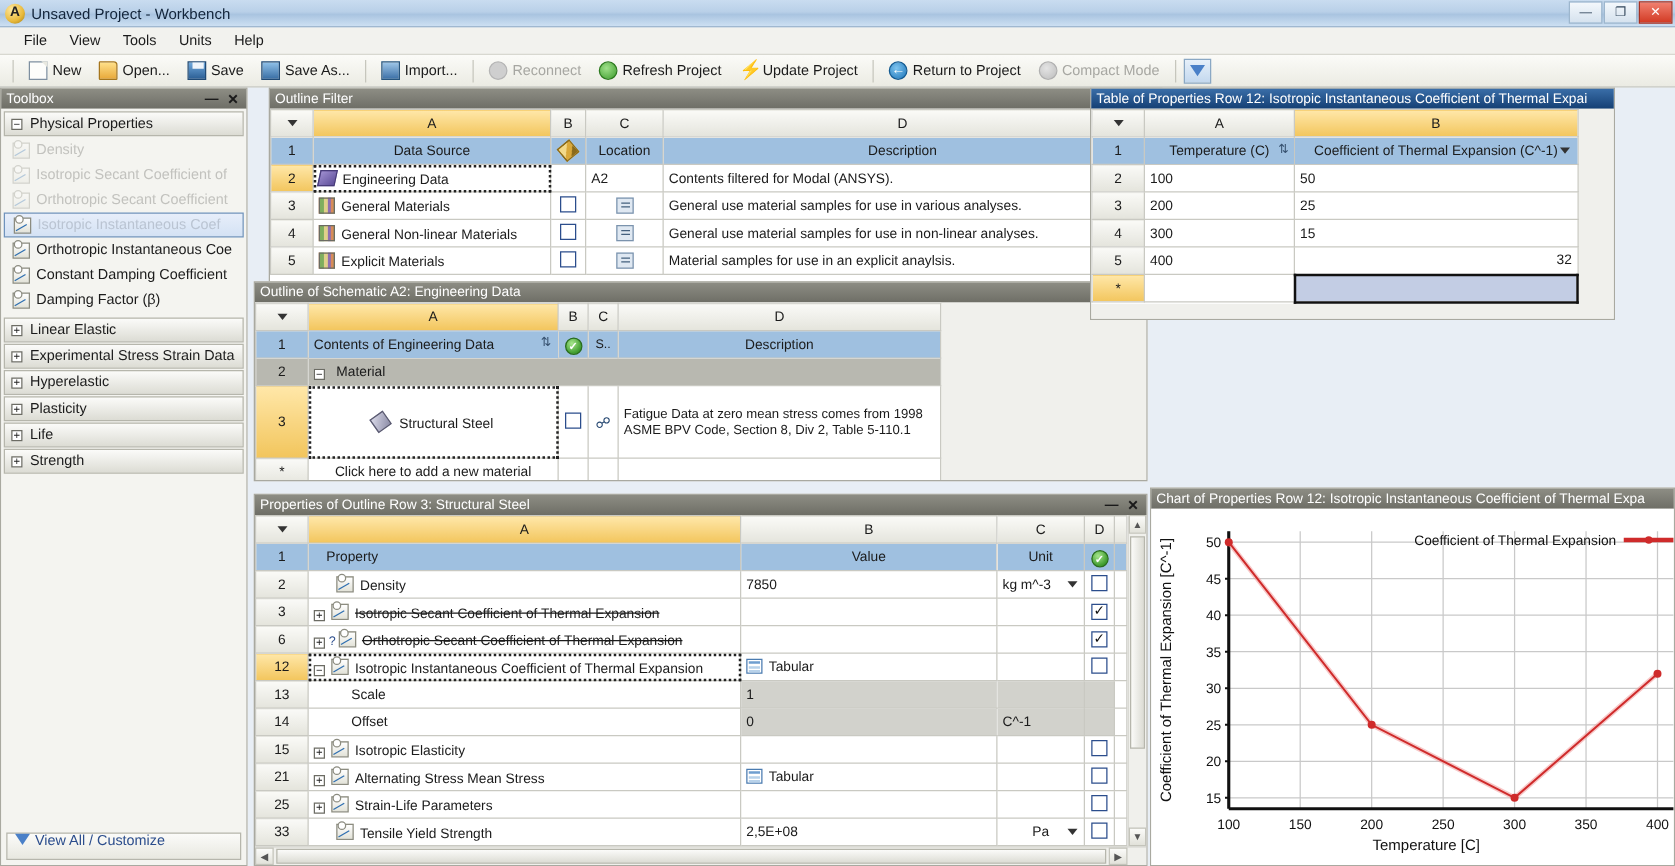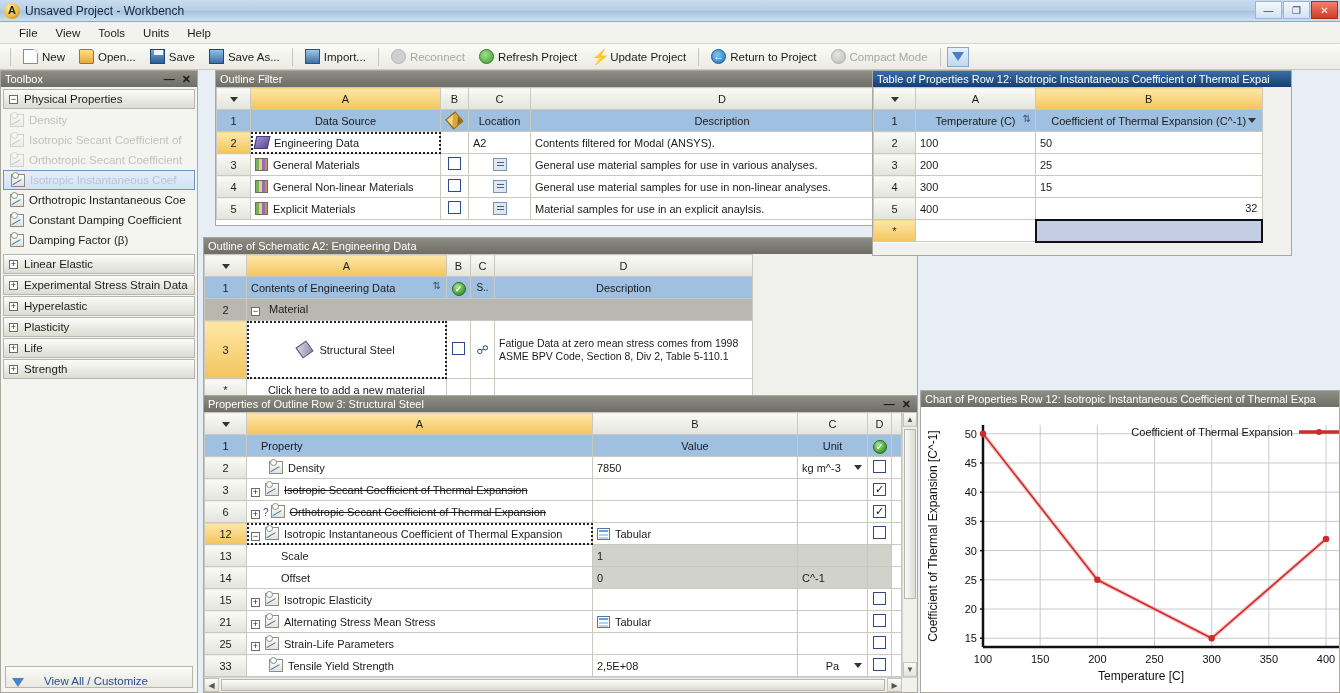--- a/index.html
+++ b/index.html
@@ -98,21 +98,21 @@
              font-size: 11.5px; color: #1b1b1b; white-space: nowrap; overflow: hidden; }
   .tb-item.dimmed { color: #c2c2be; }
   .tb-item.sel { background: linear-gradient(to bottom,#e7eefa,#d4e2f4); border:1px solid #6f93bd; color:#bac4d2; }
   .ico-prop { width: 14px; height: 13px; flex:0 0 14px; position: relative;
               background: linear-gradient(to bottom,#ffffff,#e2e2d8); border: 1px solid #8c8c80; }
   .ico-prop:before { content:""; position:absolute; left:1px; bottom:1px; width:10px; height:1px; background:#2f6fb0; transform: rotate(-30deg); transform-origin: left bottom;}
   .ico-prop:after { content:""; position:absolute; left:0px; top:-3px; width:5px; height:5px; border:1px solid #8c8c80; border-radius:50%; background:#fff;}
   .ico-prop.dim { opacity: .32; }
   #tb-footer { position:absolute; left:4px; right:4px; bottom:4px; height: 22px;
                border:1px solid #b6b6ac; background: linear-gradient(to bottom,#fbfbf9,#e8e8e0);
-               display:flex; align-items:flex-end; gap:20px; padding-left:6px; }
+               display:flex; align-items:flex-start; gap:4px; padding-left:6px; }
   .ico-filter { width:0;height:0;border-left:6px solid transparent;border-right:6px solid transparent;border-top:9px solid #4a80c8; }
   #tb-footer .lnk { color:#2b4d8c; font-size:11.5px; }
 
   
   table.grid { border-collapse: collapse; width: 100%; table-layout: fixed; background:#fff; }
   table.grid td, table.grid th { border: 1px solid #c9c9c2; font-size: 11px; color:#1b1b1b;
       padding: 1px 4px; height: 22px; vertical-align: middle; overflow:hidden; white-space: nowrap; }
   .colhdr { background: linear-gradient(to bottom,#fafaf7,#e4e4dc); text-align:center; font-weight: normal; color:#333; height:20px;}
   .colhdr.active { background: linear-gradient(to bottom,#ffe7a8,#f2c55c); }
   .rowhdr { background: linear-gradient(to bottom,#fafaf7,#e4e4dc); text-align:center; width:34px; color:#333; }
@@ -155,21 +155,21 @@
   .vsb .thumb { position:absolute; left:1px; right:1px; background:linear-gradient(to right,#fbfbf9,#dcdcd4);
                 border:1px solid #b6b6ac; }
   .hsb { position:absolute; left:0; right:0; bottom:0; height:15px; background:#f0f0ec; border-top:1px solid #d2d2cb; }
   .hsb .arr { width:15px; height:100%; display:flex;align-items:center;justify-content:center; font-size:8px;color:#555;
               background:linear-gradient(to bottom,#fbfbf9,#e2e2da); border:1px solid #c4c4bb; }
   .hsb .thumb { position:absolute; top:1px; bottom:1px; background:linear-gradient(to bottom,#fbfbf9,#dcdcd4);
                 border:1px solid #b6b6ac; }
 
   
   #outline-filter { left: 203px; top: 70px; width: 715px; height: 156px; margin-left: 12px; }
-  #outline-eng    { left: 203px; top: 237px; width: 715px; height: 160px; }
+  #outline-eng    { left: 203px; top: 225px; width: 715px; height: 160px; }
   #props-panel    { left: 203px; top: 395px; width: 715px; height: 298px; }
   #table-panel    { left: 872px; top: 70px; width: 420px; height: 186px; }
   #chart-panel    { left: 920px; top: 390px; width: 420px; height: 303px; }
 
   
   #chart-svg { display:block; }
   .axis-line { stroke:#111; stroke-width:2.5; }
   .grid-line { stroke:#c9c9c9; stroke-width:1; }
   .series-line { stroke:#cf2b2b; stroke-width:1.6; fill:none; }
   .series-glow { stroke:#f19a9a; stroke-width:4; fill:none; opacity:.55; }

